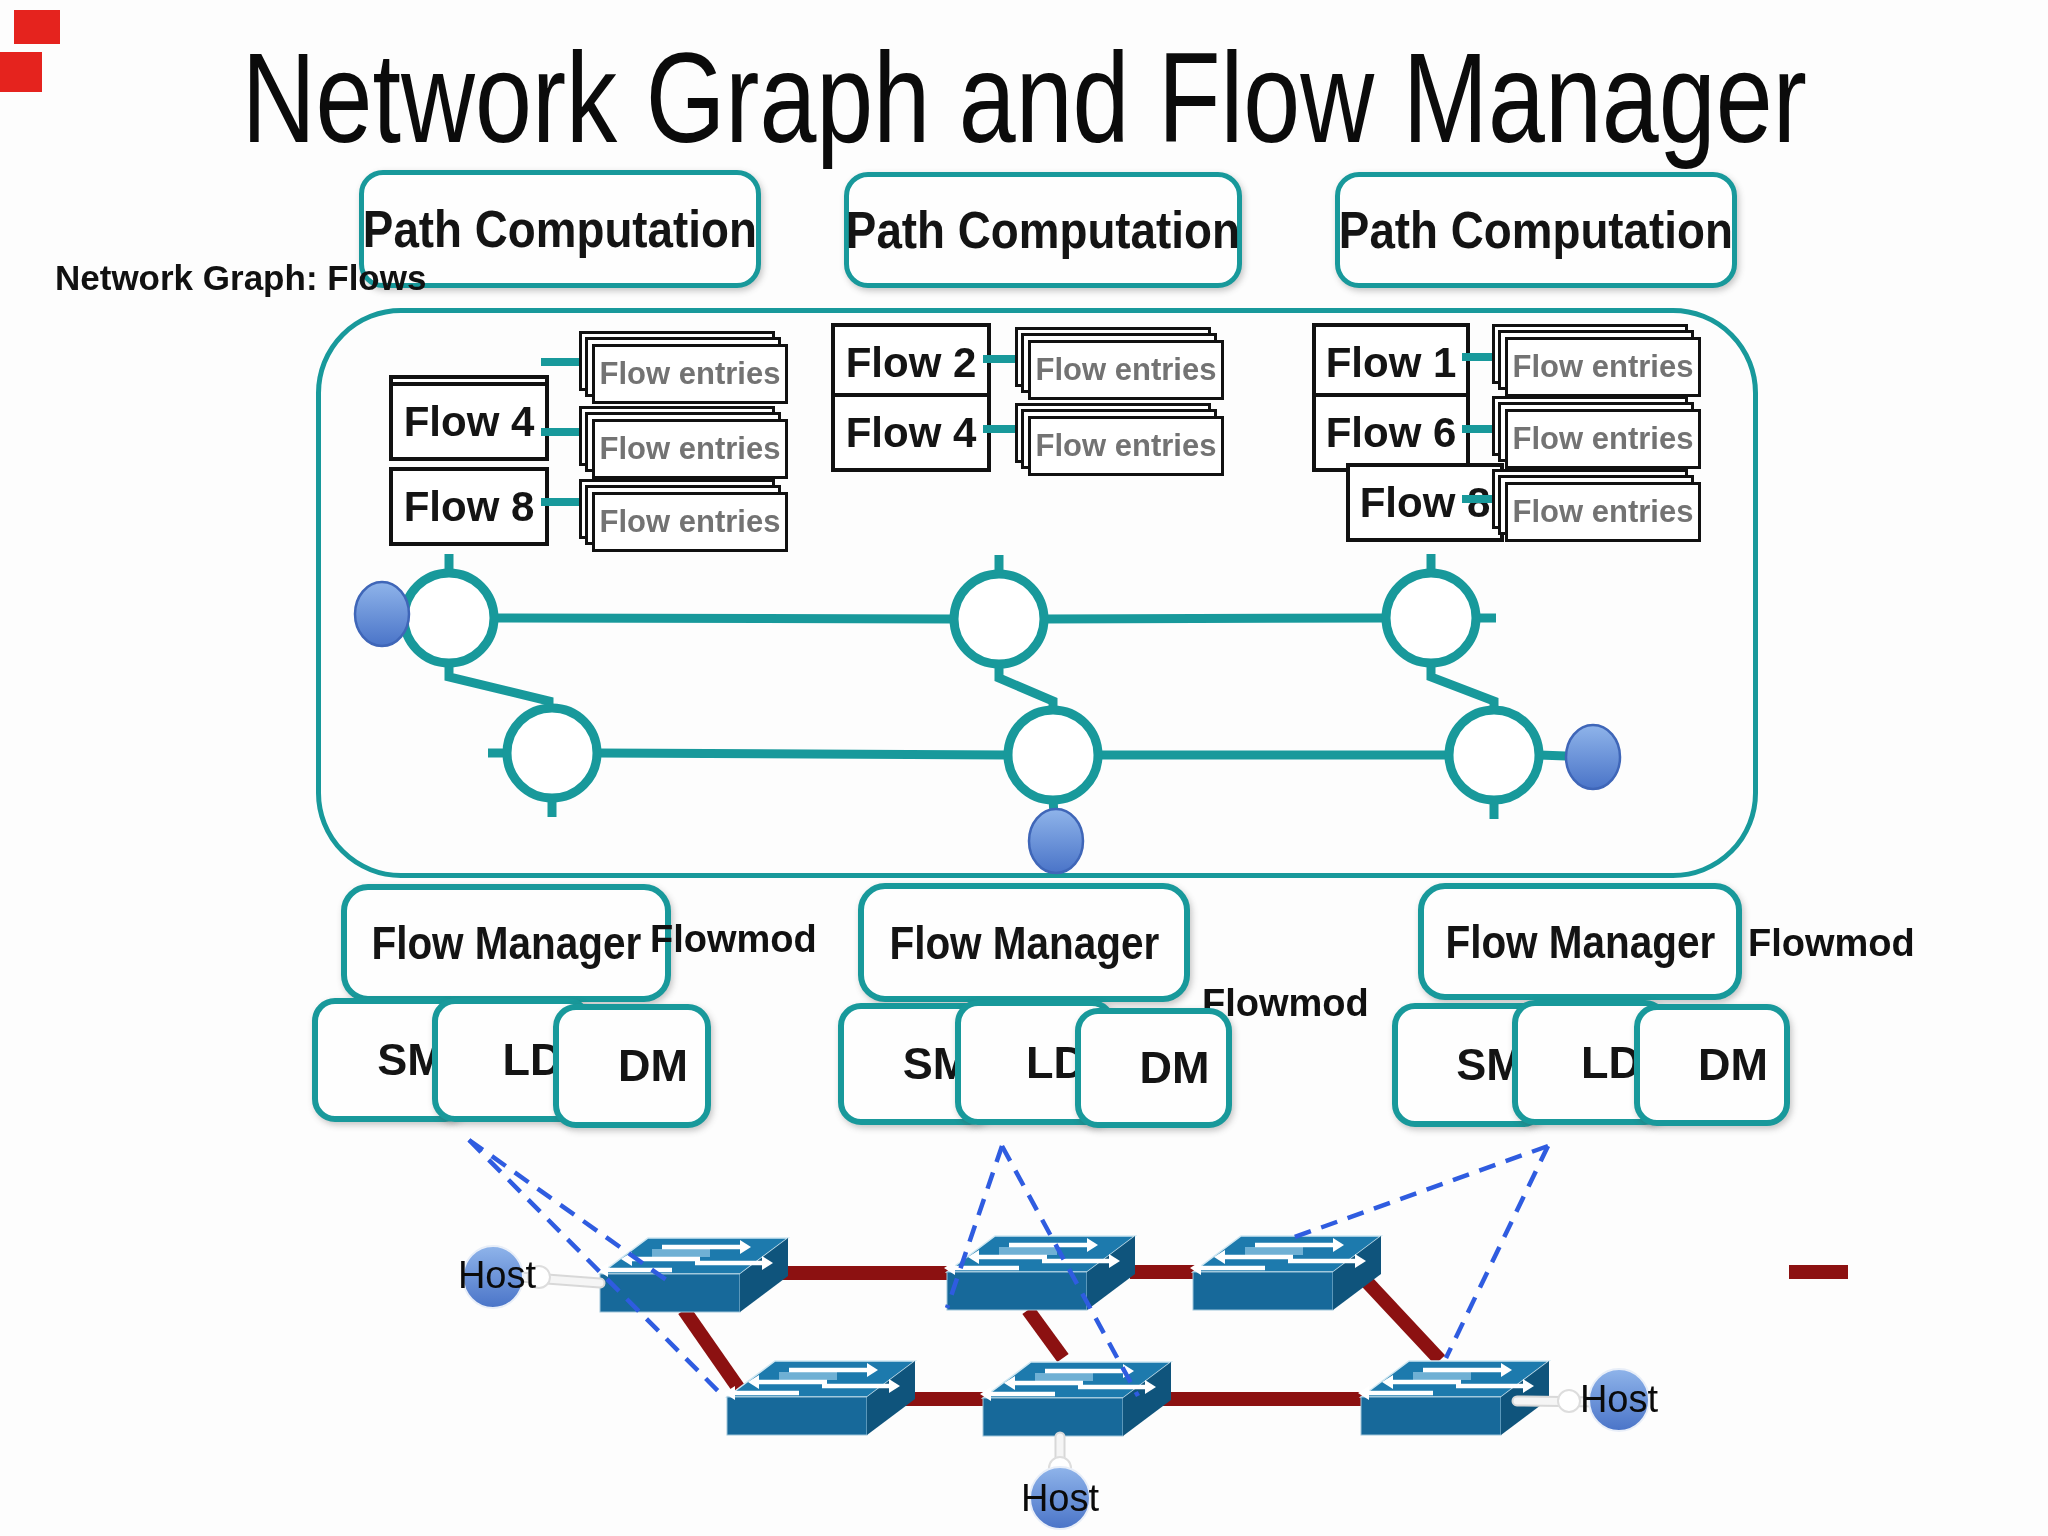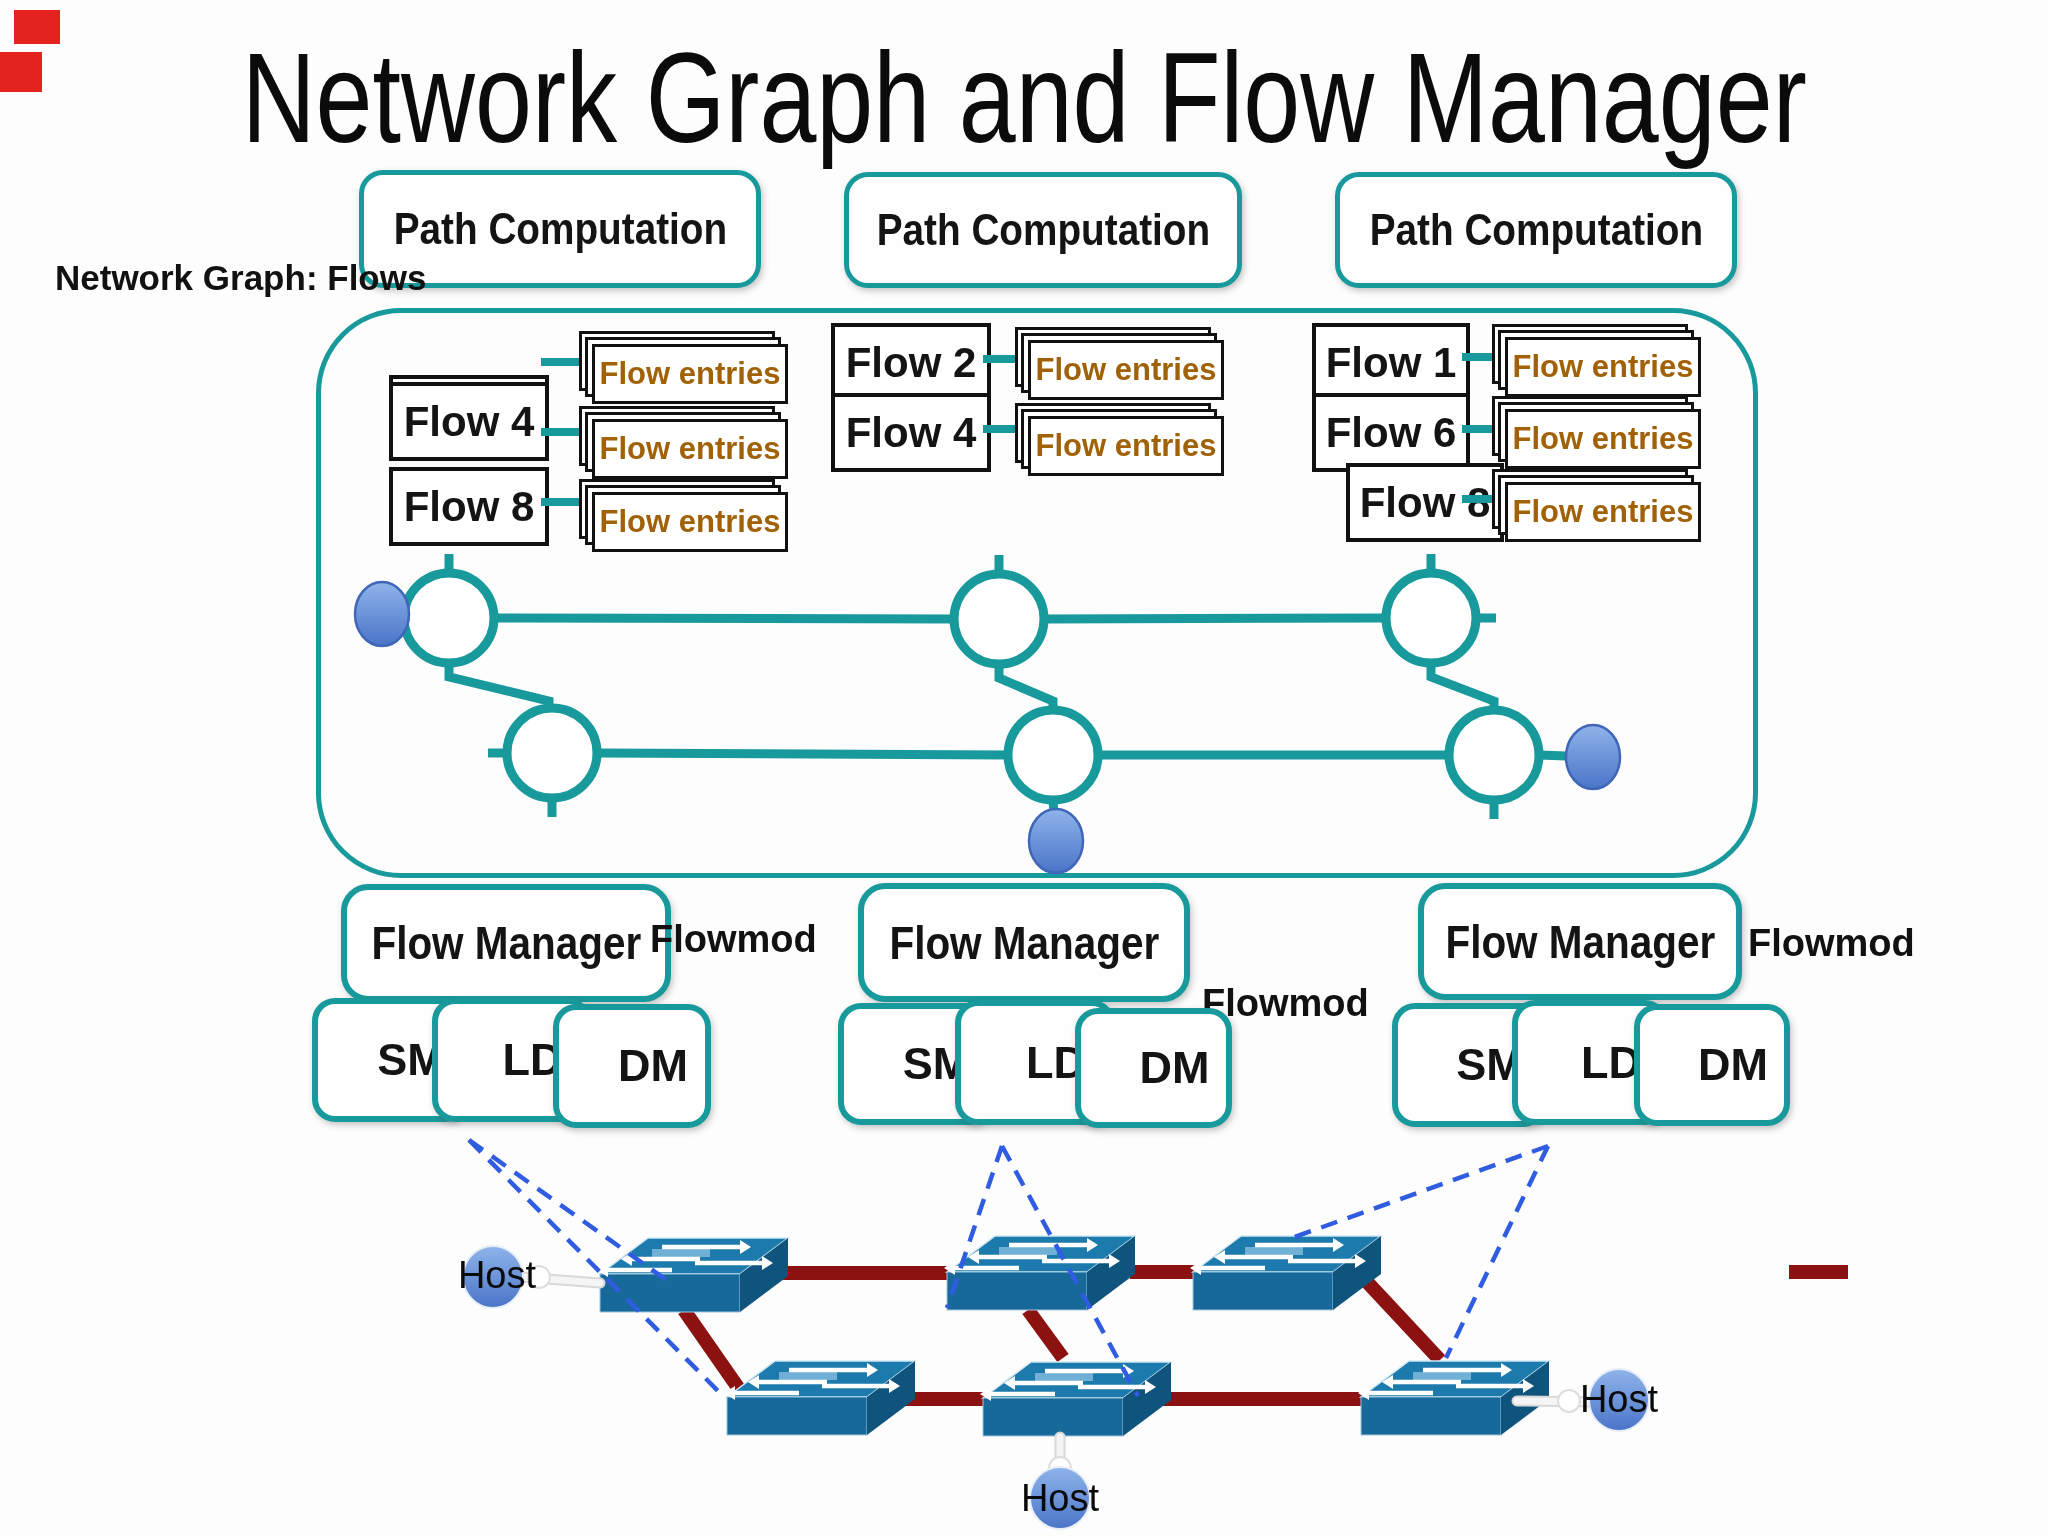--- a/index.html
+++ b/index.html
@@ -8,35 +8,35 @@
   .abs{position:absolute;}
   .cond{display:inline-block;transform:scaleX(.88);transform-origin:center;white-space:nowrap;}
   
   #title{left:0;top:28px;width:2048px;height:145px;text-align:center;
          font-size:128px;color:#0b0b0b;line-height:140px;}
   
   .tealbox{border:5px solid #18999b;border-radius:24px;background:#fefefe;
            box-shadow:2px 3px 6px rgba(70,70,70,.30);
            display:flex;align-items:center;justify-content:center;
            font-weight:bold;color:#141414;}
-  .pc{font-size:44px;}
+  .pc{font-size:52px;}
   .fm{font-size:46px;border-width:6px;border-radius:27px;margin-left:15px;}
   .mod{font-size:45px;border-width:6px;border-radius:23px;padding-left:42px;}
   #ng-label{left:55px;top:258px;width:420px;font-size:35px;font-weight:bold;color:#111;}
   
   #container{left:316px;top:308px;width:1432px;height:560px;
              border:5px solid #18999b;border-radius:85px;background:transparent;}
   
   .flowbox{border:4px solid #111;background:#fff;display:flex;align-items:center;
            justify-content:center;font-weight:bold;font-size:42px;color:#141414;}
   
   .fe-stack{width:210px;height:70px;}
   .fe{position:absolute;width:190px;height:54px;background:#fff;border:3px solid #111;}
   .fe-front{display:flex;align-items:center;justify-content:center;
-            font-weight:bold;font-size:31px;color:#a16207;}
+            font-weight:bold;font-size:31px;color:#737373;}
   .hconn{position:absolute;height:8px;background:#18999b;}
   .flowmod{position:absolute;font-size:38px;font-weight:bold;color:#111;}
   .hostlabel{position:absolute;width:140px;text-align:center;font-size:38px;color:#0a0a0a;}
   .redmark{position:absolute;background:#e5231e;}
   svg{position:absolute;left:0;top:0;}
 </style>
 </head>
 <body>
 
 <div class="redmark" style="left:14px;top:10px;width:46px;height:34px;"></div>

